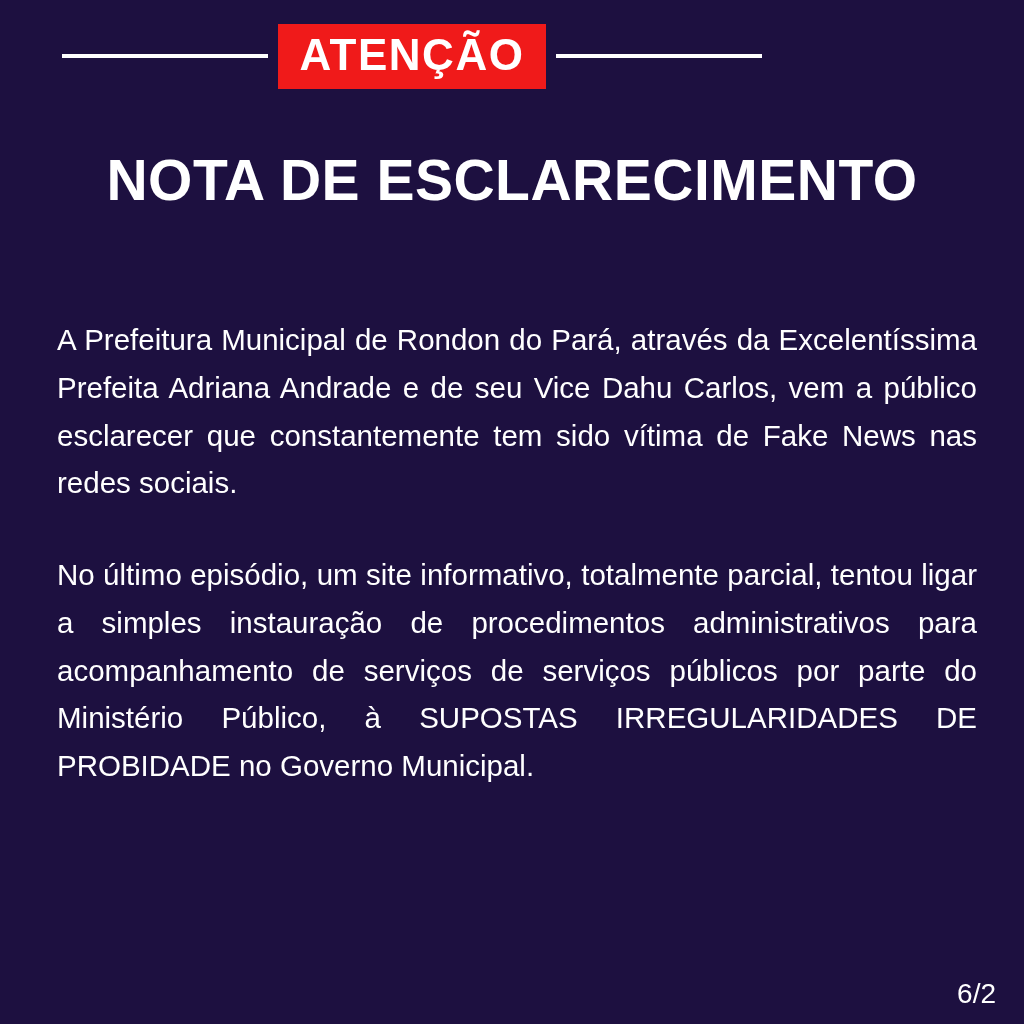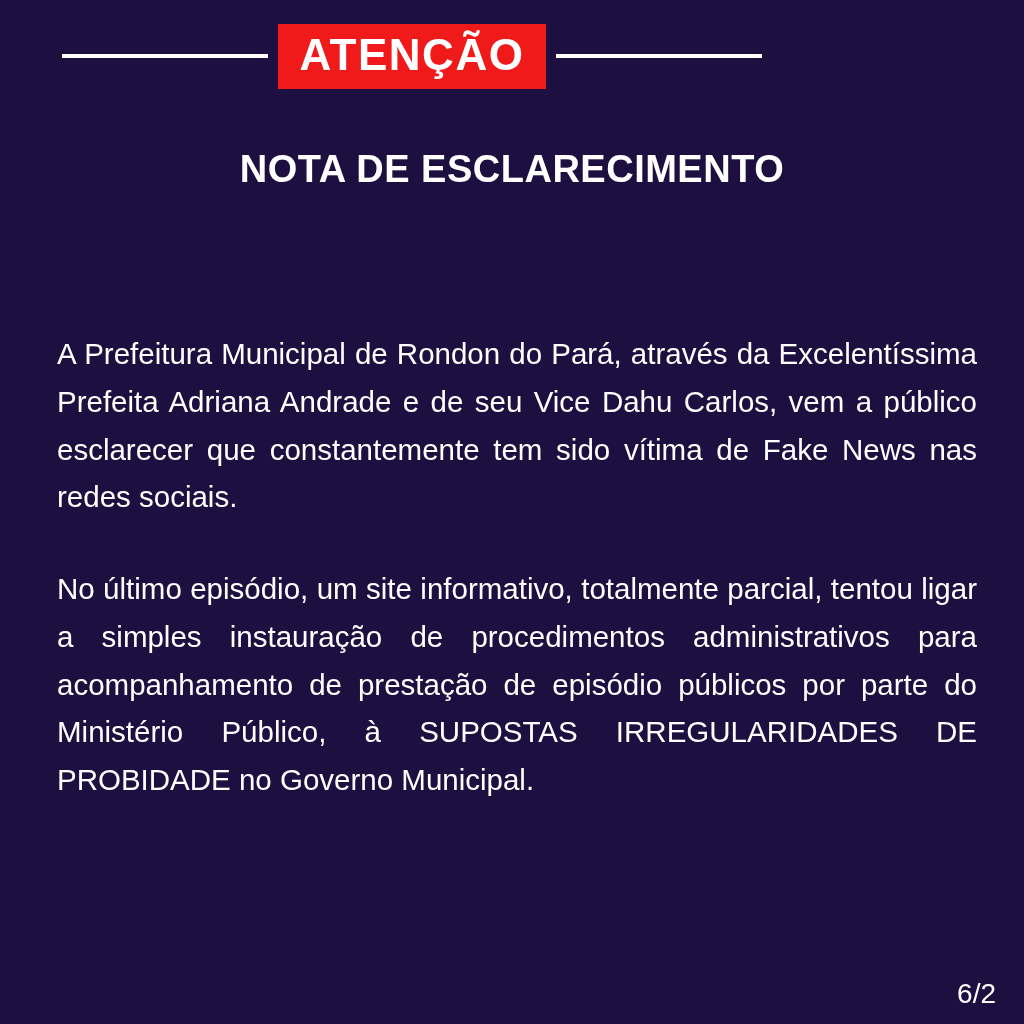--- a/index.html
+++ b/index.html
@@ -55,30 +55,30 @@
     text-align: center;
   }
 
   
   .title {
     position: absolute;
     top: 148px;
     left: 0;
     width: 1024px;
     text-align: center;
-    font-size: 38px;
+    font-size: 57px;
     font-weight: bold;
     letter-spacing: 0.5px;
     line-height: 1.15;
   }
 
   
   .body-copy {
     position: absolute;
-    top: 330px;
+    top: 316px;
     left: 57px;
     width: 920px;
   }
   .para {
     font-size: 29.5px;
     line-height: 1.62;
     text-align: justify;
     text-justify: inter-word;
     margin: 0 0 44px 0;
     font-weight: 400;
@@ -104,18 +104,18 @@
   <div class="banner">
     <div class="banner-rule left"></div>
     <div class="banner-badge">ATENÇÃO</div>
     <div class="banner-rule right"></div>
   </div>
 
   <div class="title">NOTA DE ESCLARECIMENTO</div>
 
   <div class="body-copy">
     <p class="para">A Prefeitura Municipal de Rondon do Pará, através da Excelentíssima Prefeita Adriana Andrade e de seu Vice Dahu Carlos, vem a público esclarecer que constantemente tem sido vítima de Fake News nas redes sociais.</p>
-    <p class="para">No último episódio, um site informativo, totalmente parcial, tentou ligar a simples instauração de procedimentos administrativos para acompanhamento de prestação de episódio públicos por parte do Ministério Público, à SUPOSTAS IRREGULARIDADES DE PROBIDADE no Governo Municipal.</p>
+    <p class="para">No último episódio, um site informativo, totalmente parcial, tentou ligar a simples instauração de procedimentos administrativos para acompanhamento de serviços de serviços públicos por parte do Ministério Público, à SUPOSTAS IRREGULARIDADES DE PROBIDADE no Governo Municipal.</p>
   </div>
 
   <div class="page-counter">6/2</div>
 
 </div>
 
 </body></html>

